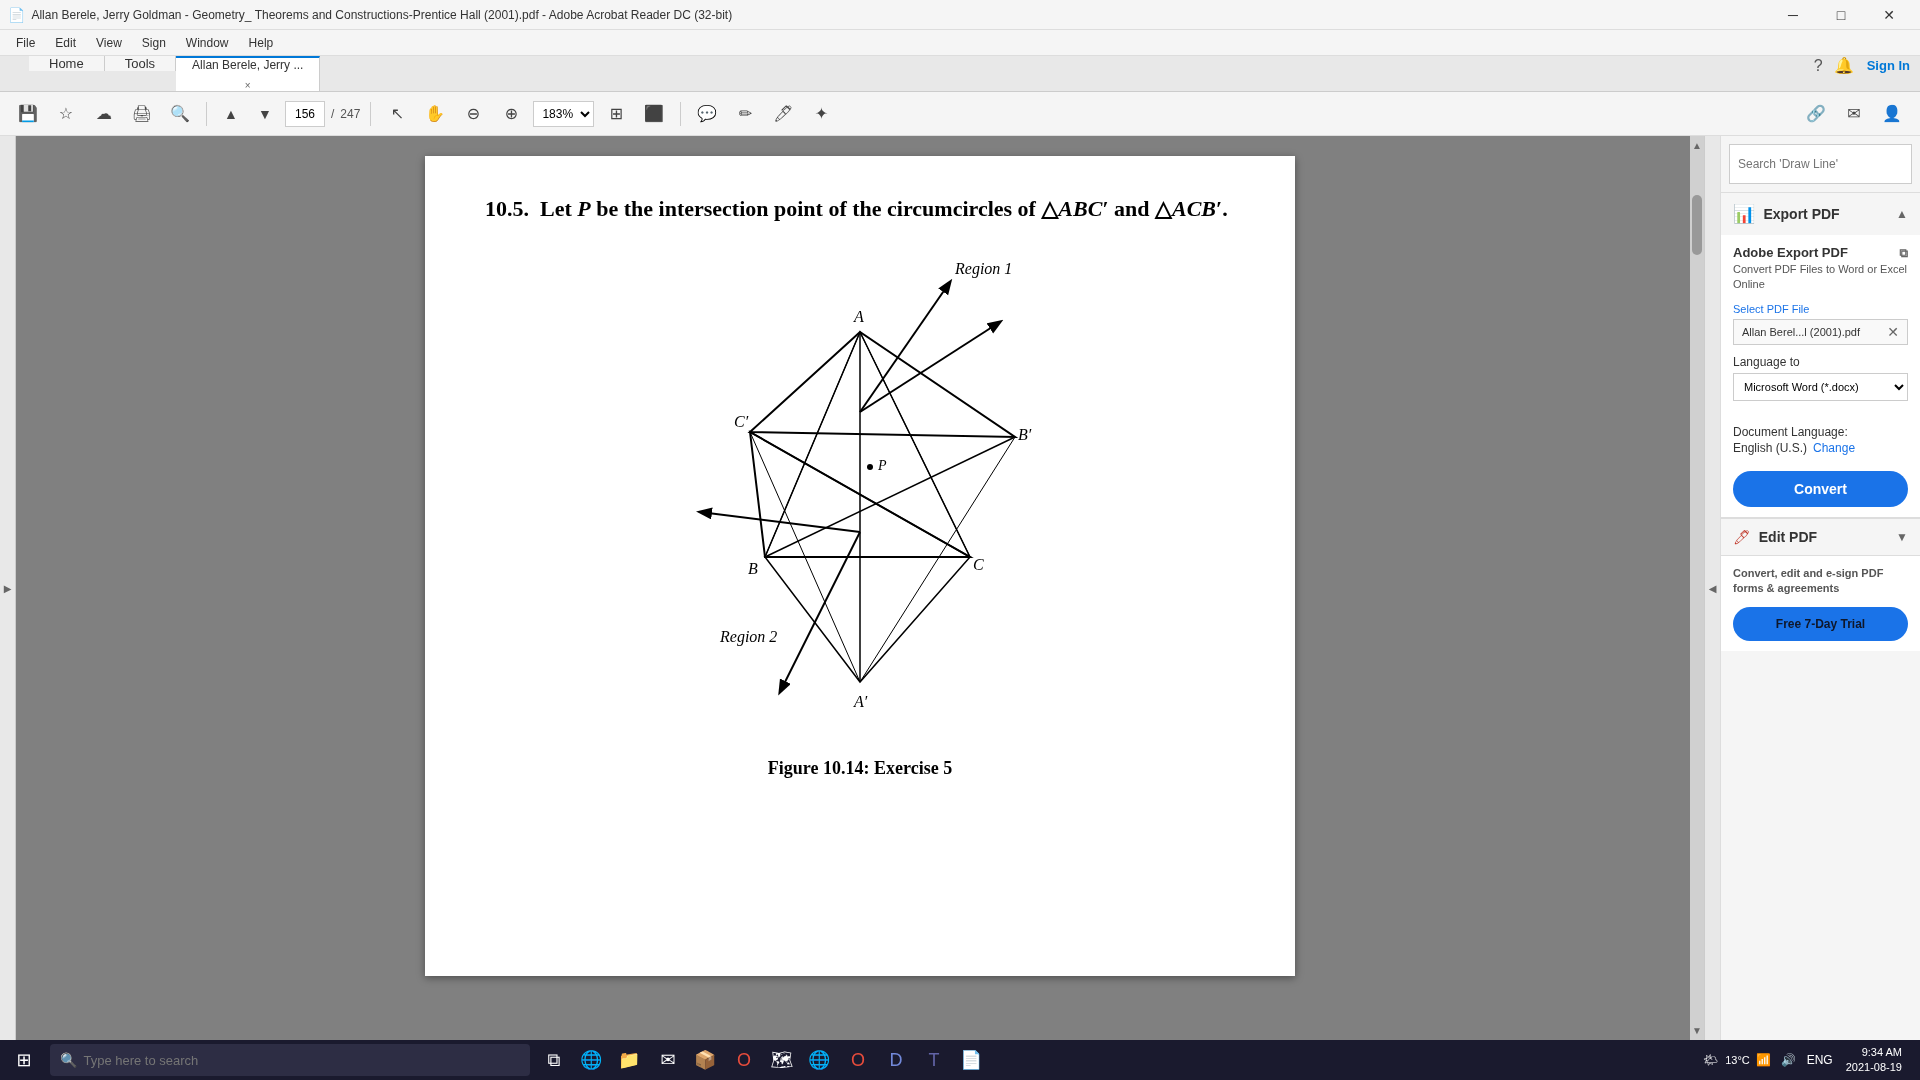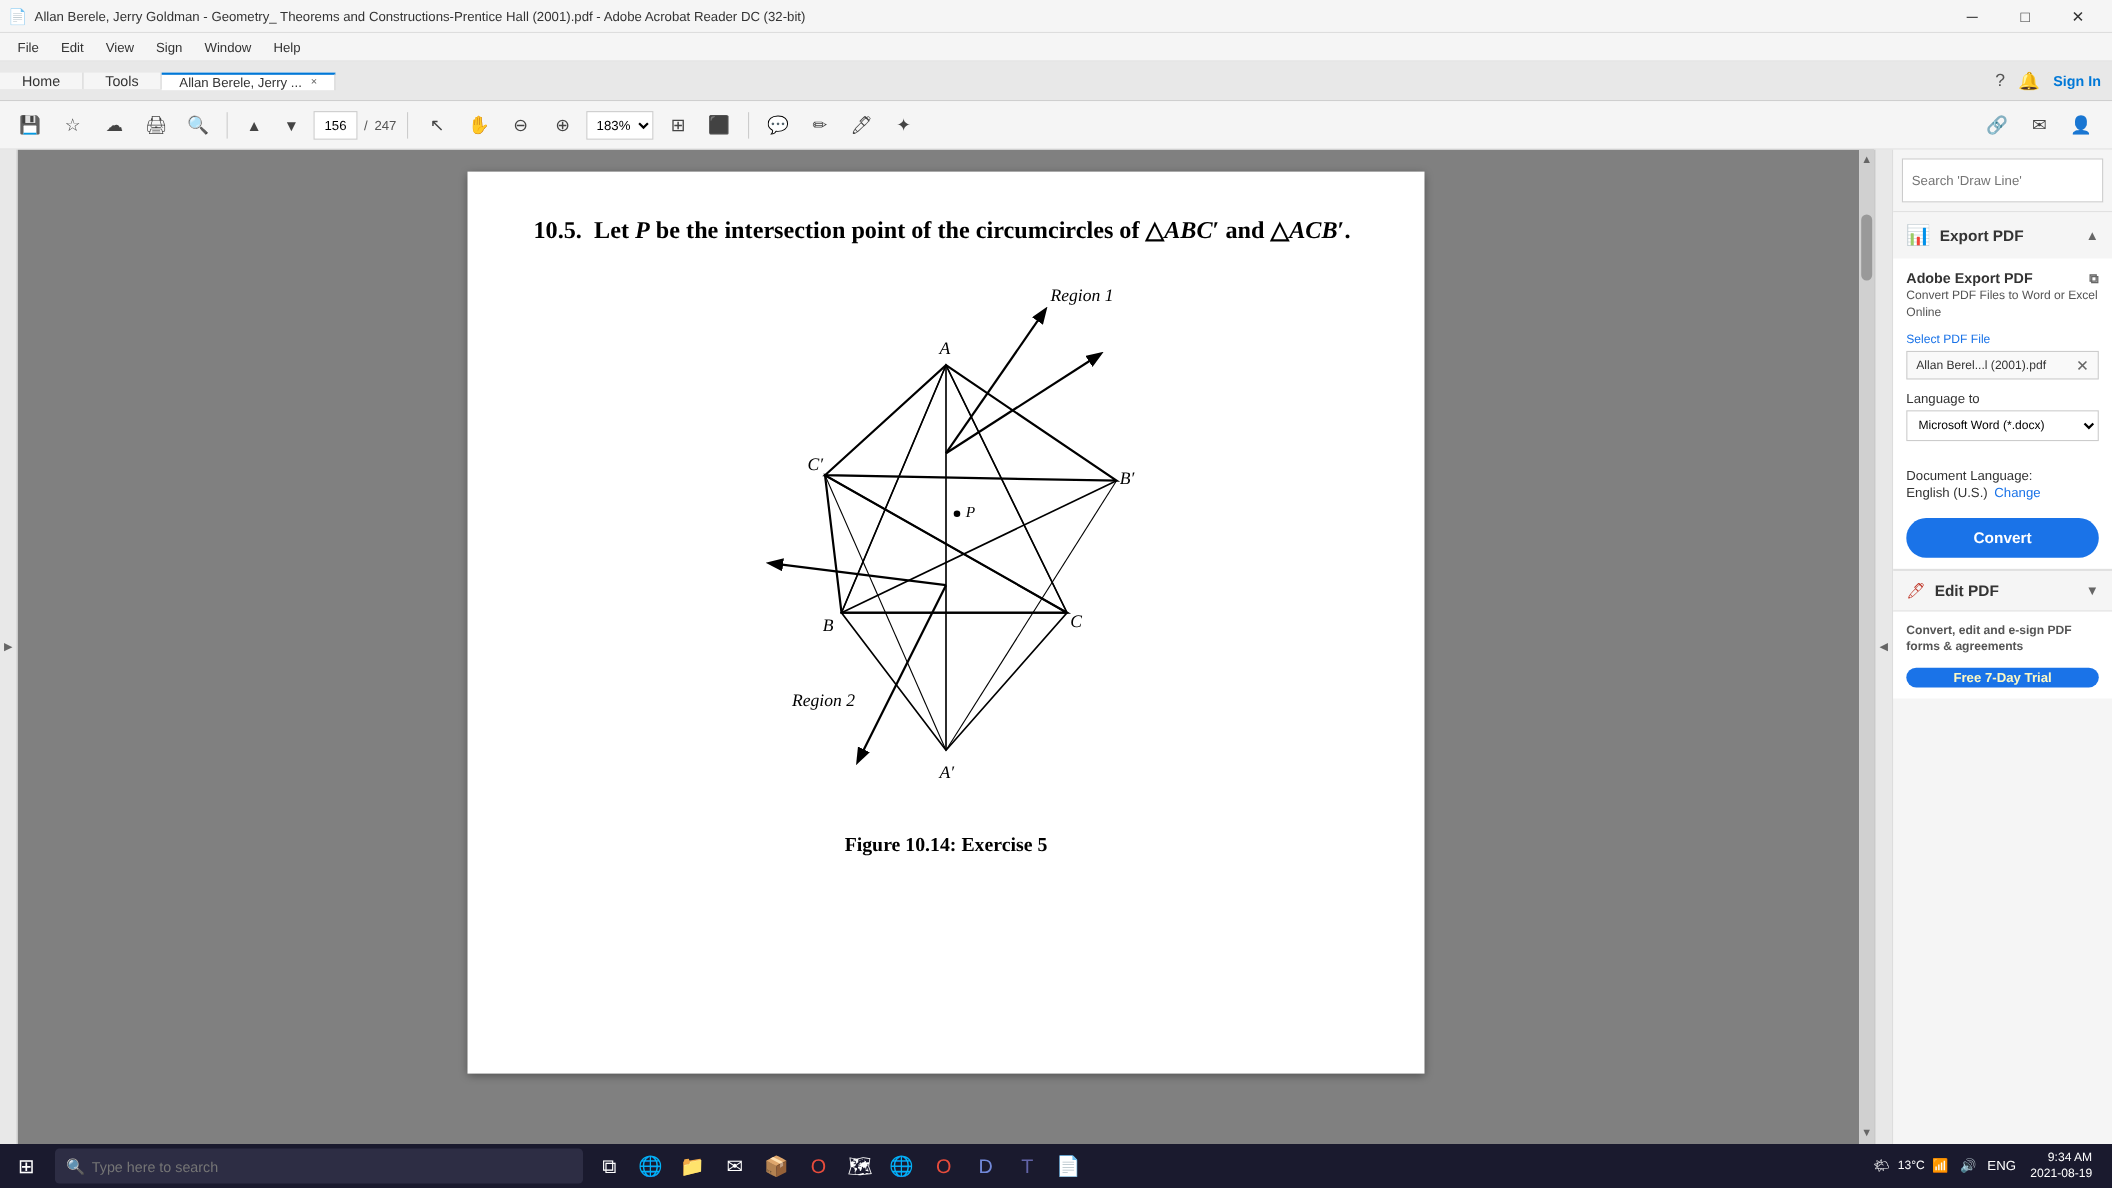--- a/index.html
+++ b/index.html
@@ -33,22 +33,23 @@
       font-size: 12px;
       color: #333;
     }
     .menu-item { padding: 3px 8px; cursor: pointer; }
 
     
     #tab-bar {
       height: 36px;
       background: #e8e8e8;
       display: flex;
-      align-items: center;
+      align-items: flex-start;
       border-bottom: 1px solid #ccc;
+      padding-left: 29px;
     }
     .tab-home {
       padding: 0 20px;
       display: flex;
       align-items: center;
       background: #f5f5f5;
       border-right: 1px solid #ccc;
       font-size: 13px;
       cursor: pointer;
       color: #333;
@@ -67,20 +68,21 @@
       padding: 0 16px;
       display: flex;
       align-items: center;
       background: white;
       border-right: 1px solid #ccc;
       font-size: 12px;
       cursor: pointer;
       color: #333;
       gap: 8px;
       border-top: 2px solid #0078d7;
+      flex-direction: column;
     }
     .tab-close { font-size: 10px; color: #666; cursor: pointer; }
     .tab-right-icons {
       margin-left: auto;
       display: flex;
       align-items: center;
       padding: 0 10px;
       gap: 12px;
     }
     .tab-right-icon { font-size: 16px; cursor: pointer; color: #555; }
@@ -277,23 +279,23 @@
       justify-content: space-between;
       border-bottom: 1px solid #ddd;
     }
     #edit-pdf-header-left { display: flex; align-items: center; gap: 8px; }
     .edit-icon { color: #c0392b; font-size: 14px; }
     #edit-pdf-title { font-size: 14px; font-weight: 600; color: #333; }
     #edit-pdf-body { padding: 10px 12px; background: white; }
     #edit-pdf-desc { font-size: 11px; color: #555; margin-bottom: 10px; line-height: 1.4; font-weight: 600; }
     #trial-btn {
       width: 100%;
-      height: 18px;
+      height: 34px;
       background: #1a73e8;
-      color: #fef9c3;
+      color: #0f172a;
       border: none;
       border-radius: 20px;
       font-size: 12px;
       font-weight: 600;
       cursor: pointer;
     }
 
     
     #right-collapse {
       width: 16px;

